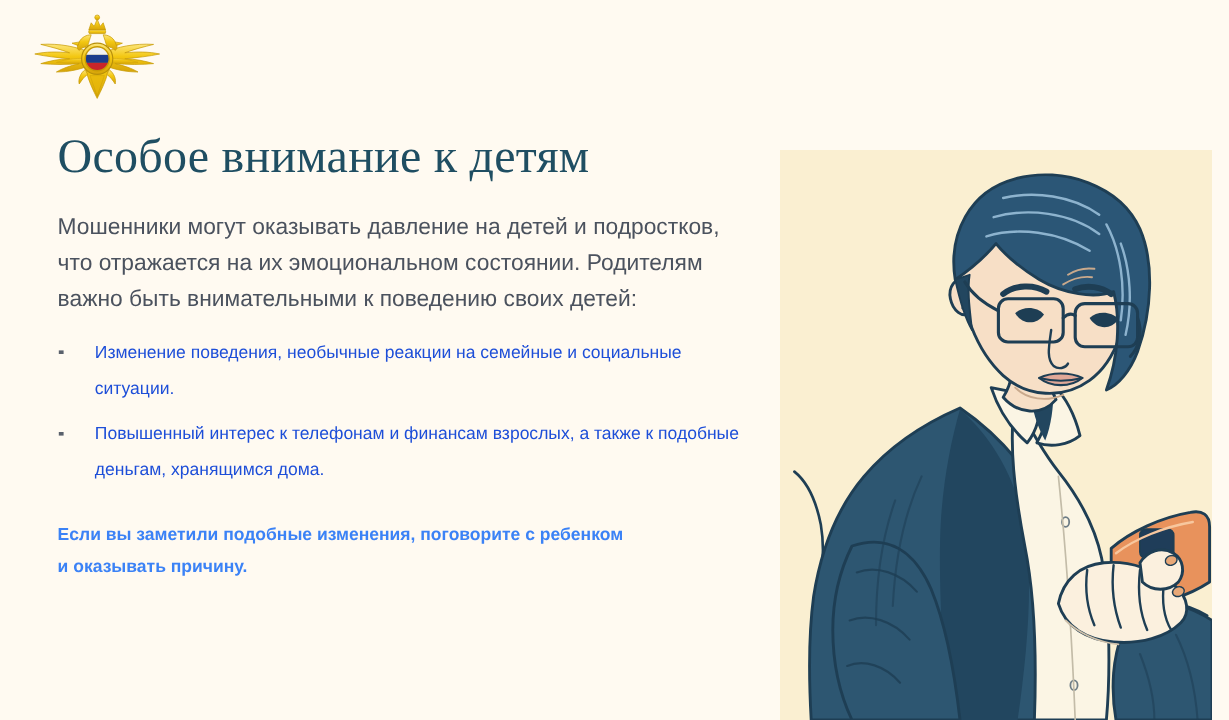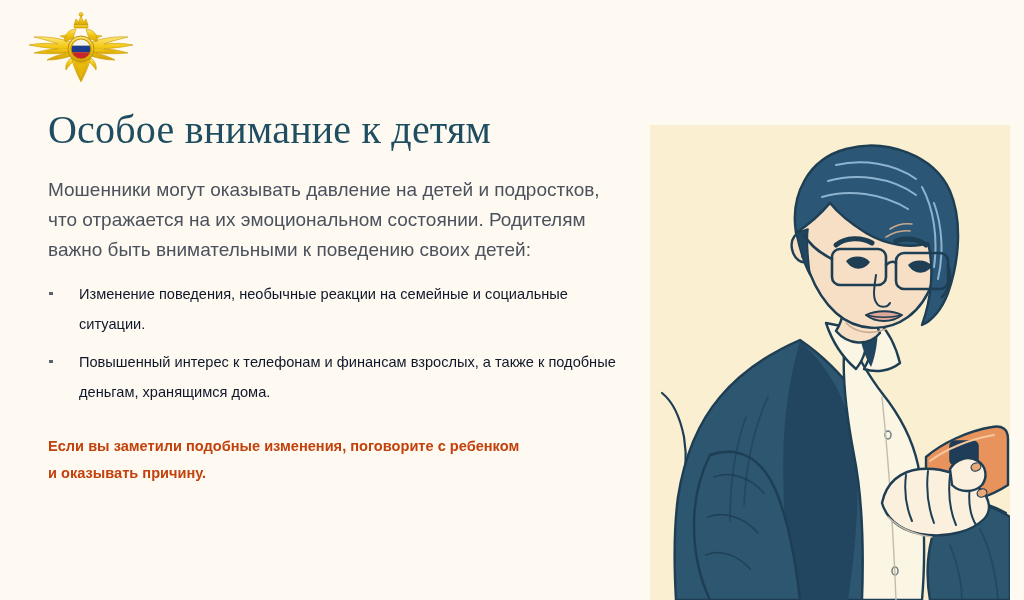--- a/index.html
+++ b/index.html
@@ -61,40 +61,40 @@
   .bullets {
     list-style: none;
     margin: 0;
     padding: 0;
   }
   .bullets li {
     position: relative;
     padding-left: 31px;
     font-size: 14.6px;
     line-height: 30px;
-    color: #0f172a;
+    color: #1d4ed8;
     margin-bottom: 8px;
     max-width: 540px;
   }
   .bullets li .bullet-dot {
     position: absolute;
     left: 1px;
     top: 13px;
     width: 3.5px;
     height: 3.5px;
     background: #5a616c;
     border-radius: 0;
   }
 
   .closing {
     margin-top: 26px;
     font-size: 14.6px;
     line-height: 27px;
     font-weight: bold;
-    color: #c2410c;
+    color: #3b82f6;
     max-width: 540px;
   }
   .closing .closing-line { display: block; }
 
   
   .illustration {
     position: absolute;
     left: 650px;
     top: 125px;
     width: 360px;

